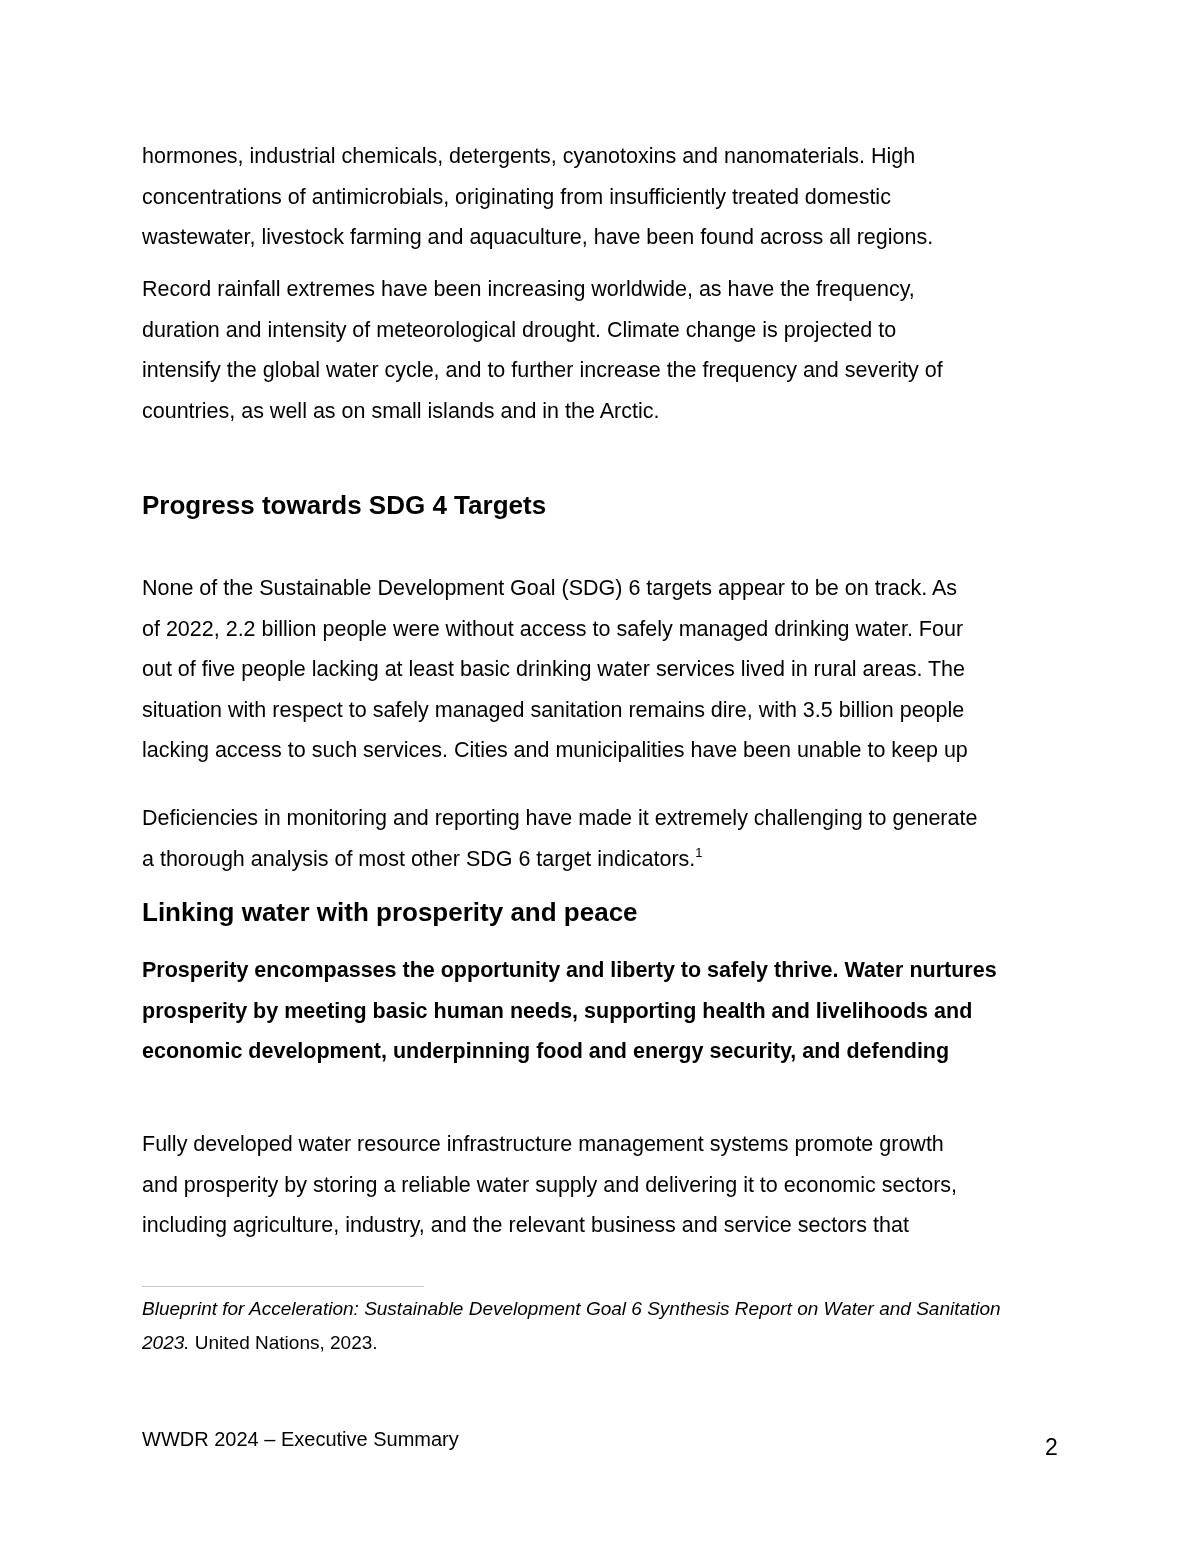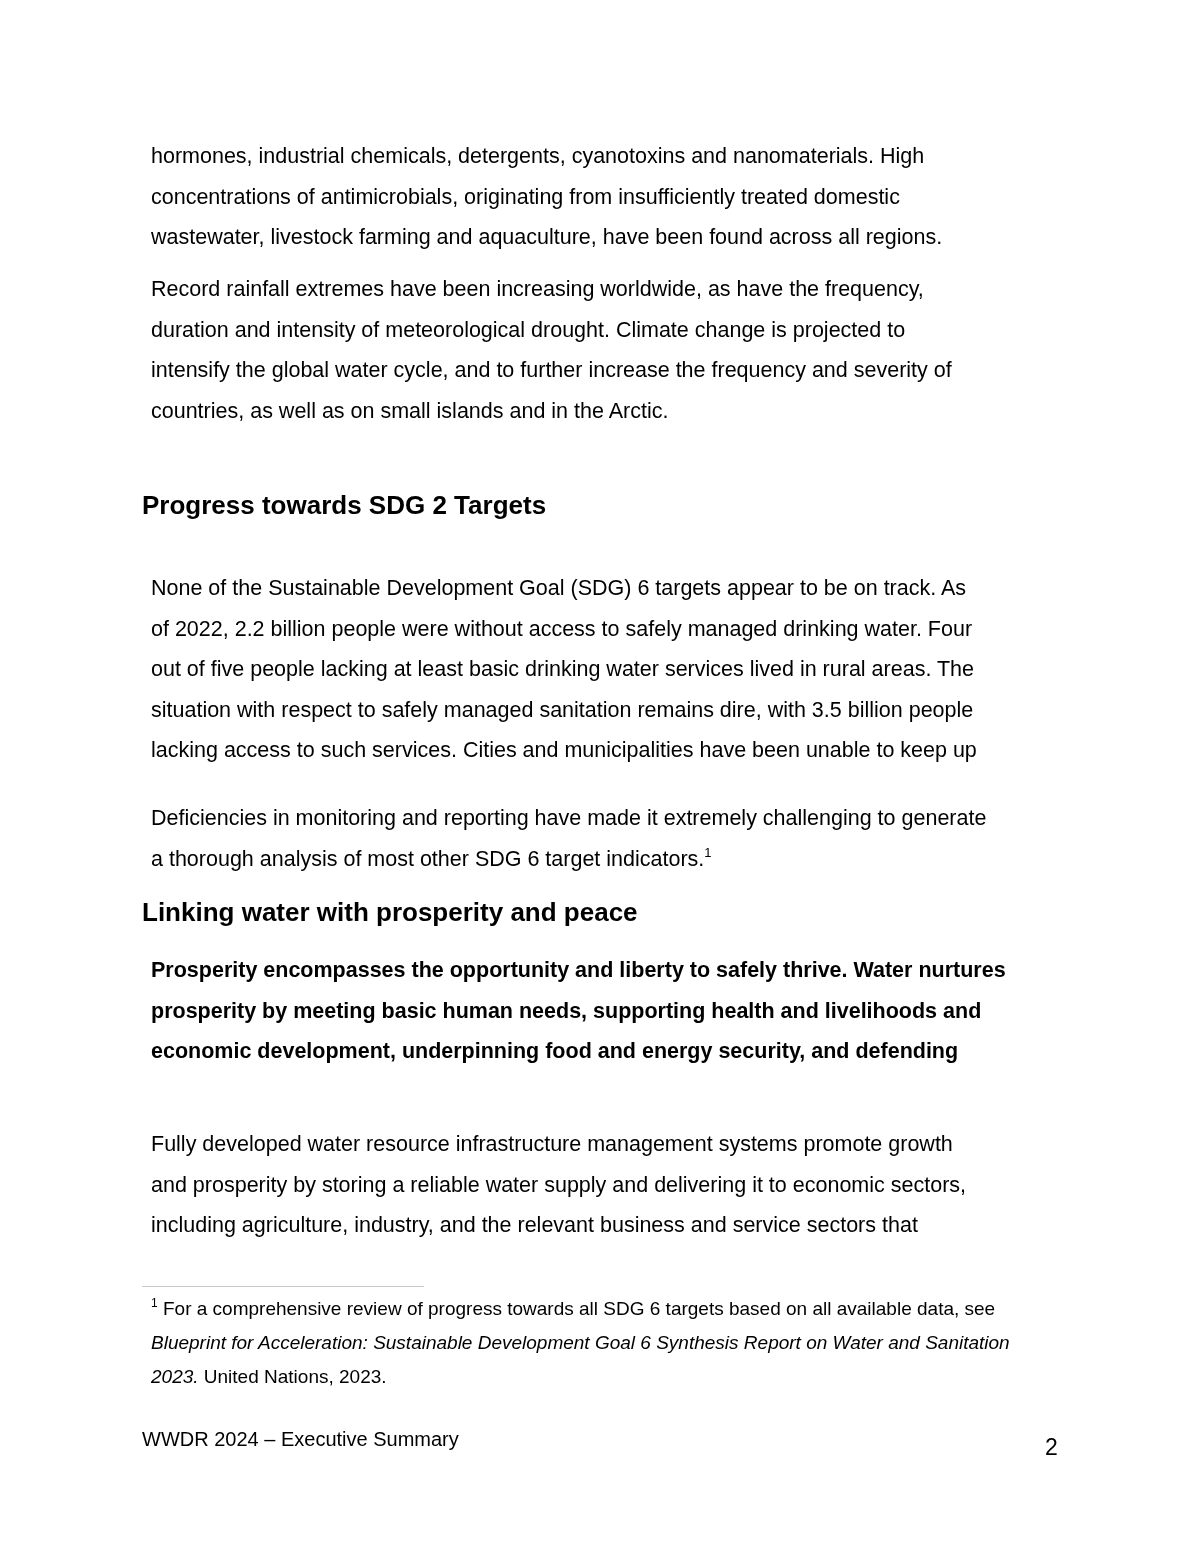--- a/index.html
+++ b/index.html
@@ -1,20 +1,20 @@
 <!DOCTYPE html>
 <html><head>
 <meta charset="utf-8">
 <style>
   html, body { margin: 0; padding: 0; background: #ffffff; }
   body { width: 1200px; height: 1553px; position: relative; overflow: hidden; color: #000; font-family: "Liberation Sans", sans-serif; }
   .page { position: absolute; left: 142px; top: 0; width: 918px; }
   .para { font-size: 21.5px; line-height: 40.5px; margin: 0; }
   .h2 { font-size: 26px; font-weight: bold; margin: 0; line-height: 34px; }
-  .line { display: block; white-space: nowrap; margin-left: 9px; }
+  .line { display: block; white-space: nowrap; }
   sup { font-size: 13px; vertical-align: 9px; line-height: 0; }
   .fn-rule { position: absolute; left: 142px; top: 1286px; width: 282px; height: 1px; background: #c8c8c8; }
   .footnote { position: absolute; left: 142px; top: 1292px; width: 920px; font-size: 19px; line-height: 34px; }
   .footnote sup { font-size: 12px; vertical-align: 8px; }
   .footer-left { position: absolute; left: 142px; top: 1428px; font-size: 20px; }
   .footer-right { position: absolute; left: 1045px; top: 1434px; font-size: 23px; }
 </style>
 </head>
 <body>
 
@@ -29,21 +29,21 @@
 
   <div style="position:absolute; top:269px;">
     <p class="para">
       <span class="line">Record rainfall extremes have been increasing worldwide, as have the frequency,</span>
       <span class="line">duration and intensity of meteorological drought. Climate change is projected to</span>
       <span class="line">intensify the global water cycle, and to further increase the frequency and severity of</span>
       <span class="line">countries, as well as on small islands and in the Arctic.</span>
     </p>
   </div>
 
-  <h2 class="h2" style="position:absolute; top:488px;">Progress towards SDG 2 Targets</h2>
+  <h2 class="h2" style="position:absolute; top:488px;">Progress towards SDG 4 Targets</h2>
 
   <div style="position:absolute; top:568px;">
     <p class="para">
       <span class="line">None of the Sustainable Development Goal (SDG) 6 targets appear to be on track. As</span>
       <span class="line">of 2022, 2.2 billion people were without access to safely managed drinking water. Four</span>
       <span class="line">out of five people lacking at least basic drinking water services lived in rural areas. The</span>
       <span class="line">situation with respect to safely managed sanitation remains dire, with 3.5 billion people</span>
       <span class="line">lacking access to such services. Cities and municipalities have been unable to keep up</span>
     </p>
   </div>
@@ -70,19 +70,18 @@
       <span class="line">Fully developed water resource infrastructure management systems promote growth</span>
       <span class="line">and prosperity by storing a reliable water supply and delivering it to economic sectors,</span>
       <span class="line">including agriculture, industry, and the relevant business and service sectors that</span>
     </p>
   </div>
 </div>
 
 <div class="fn-rule"></div>
 
 <div class="footnote">
-  <span class="line"><sup>1</sup><span> For a comprehensive review of progress towards all SDG 6 targets based on all available data, see</span></span>
   <span class="line"><i>Blueprint for Acceleration: Sustainable Development Goal 6 Synthesis Report on Water and Sanitation</i></span>
   <span class="line"><i>2023.</i><span> United Nations, 2023.</span></span>
 </div>
 
 <div class="footer-left">WWDR 2024 – Executive Summary</div>
 <div class="footer-right">2</div>
 
 </body></html>

